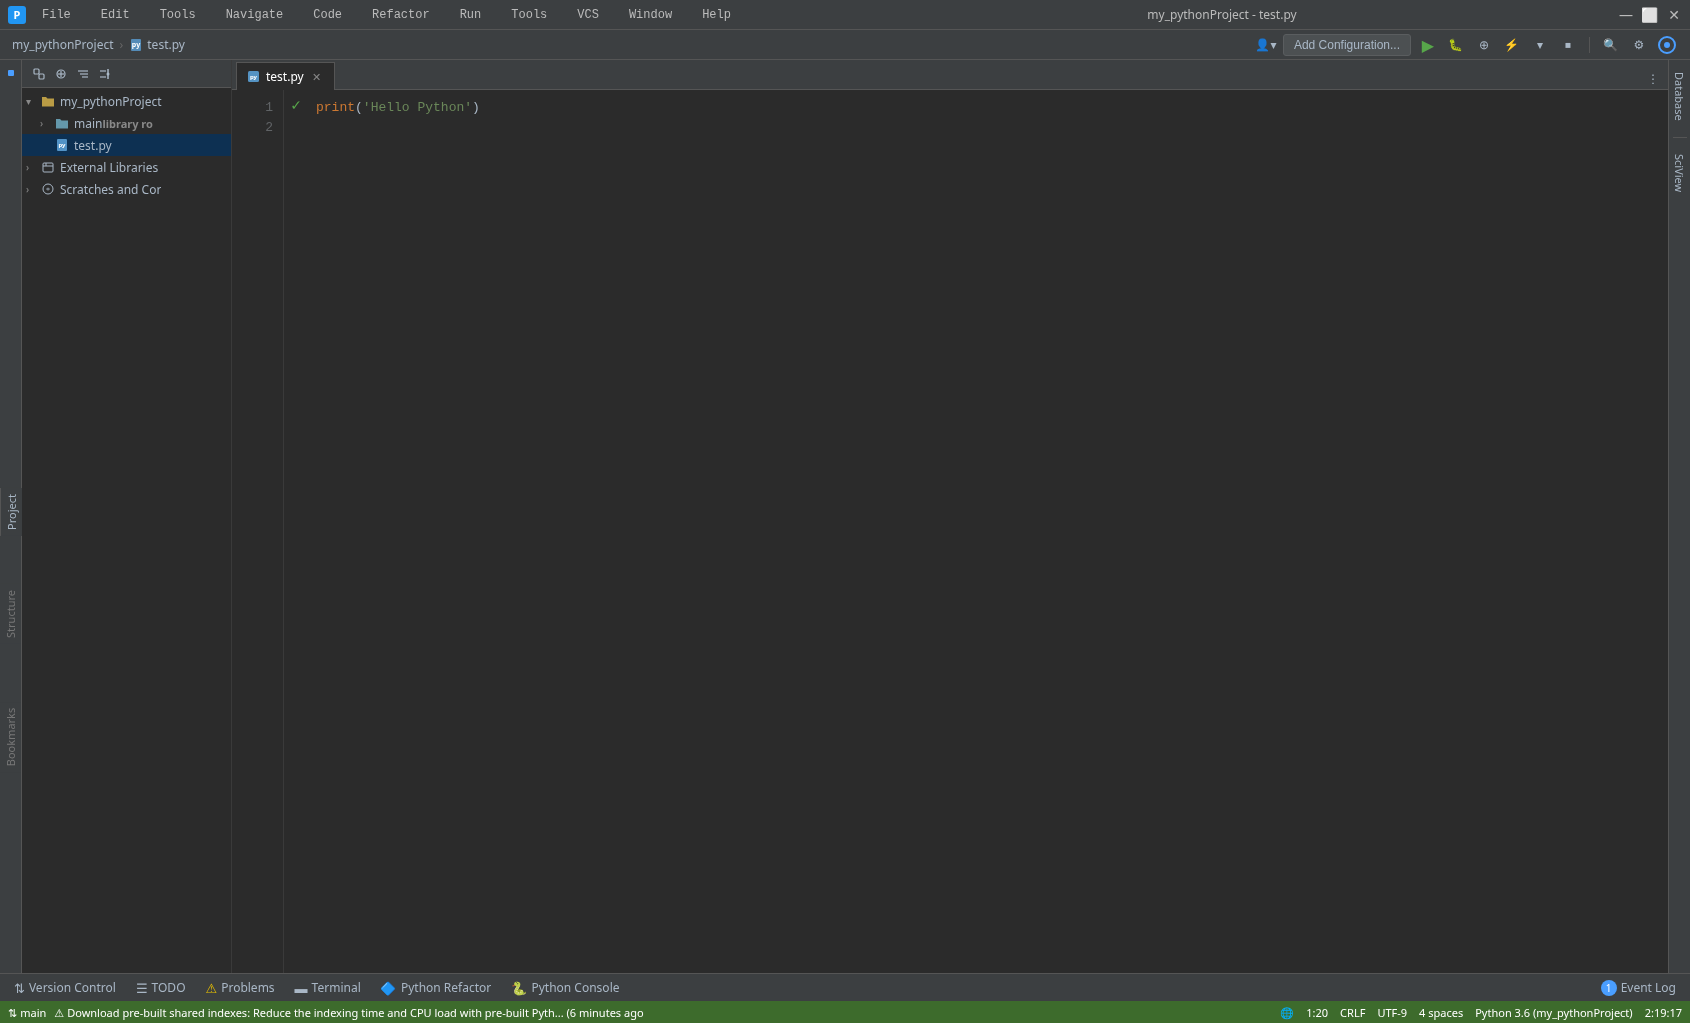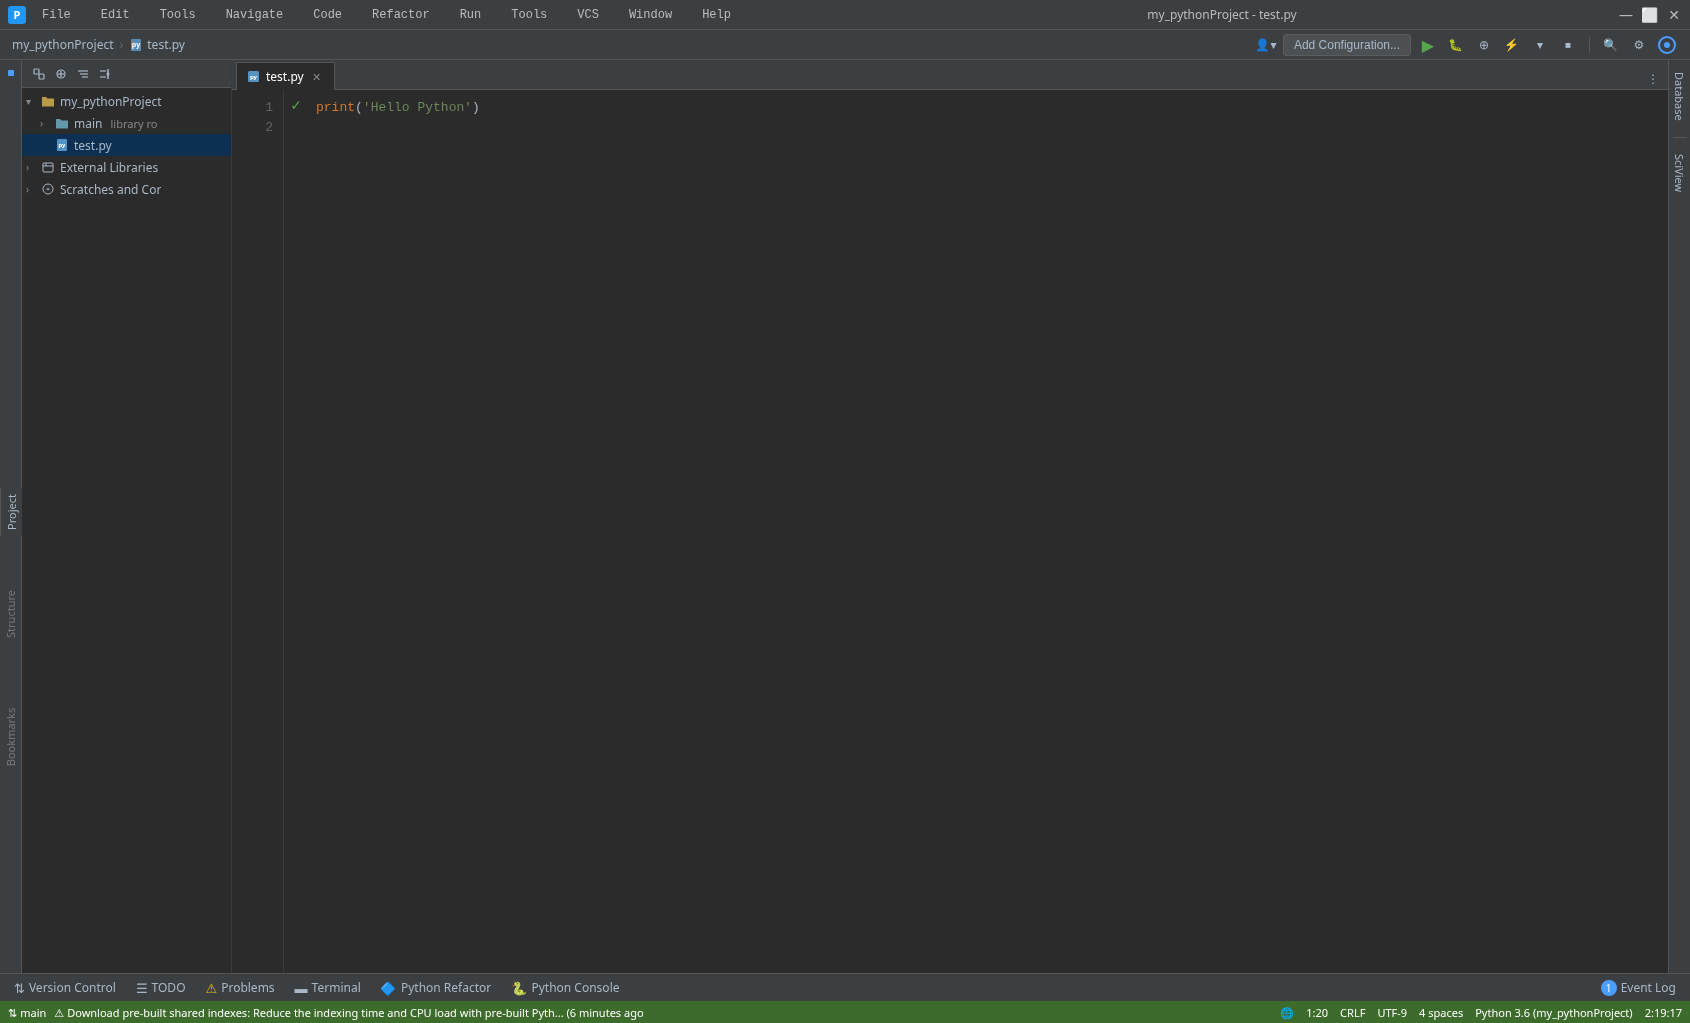--- a/index.html
+++ b/index.html
@@ -516,21 +516,21 @@
       </div>
 
       <div class="tree-item" style="padding-left: 18px;">
         <span class="tree-arrow" style="color:#888;">›</span>
         <span class="tree-icon">
           <svg width="14" height="14" viewBox="0 0 14 14" fill="none">
             <path d="M1 3h4l1.5 1.5H13v8H1V3z" fill="#7ec8e3" opacity="0.7"></path>
           </svg>
         </span>
         <span class="tree-label">main</span>
-        <span class="tree-label muted" style="margin-left:8px;font-size:11px;color:#888;">library ro</span>
+        <span class="tree-label muted" style="margin-left:0;font-size:11px;color:#888;font-weight:bold;">library ro</span>
       </div>
 
       <div class="tree-item selected" style="padding-left: 18px;">
         <span class="tree-arrow" style="width:14px;"></span>
         <span class="tree-icon py-icon">
           <svg width="14" height="14" viewBox="0 0 14 14">
             <rect x="2" y="1" width="10" height="12" rx="1" fill="#5a9fd4" opacity="0.9"></rect>
             <text x="7" y="9" text-anchor="middle" fill="white" font-size="6" font-weight="bold">py</text>
           </svg>
         </span>

